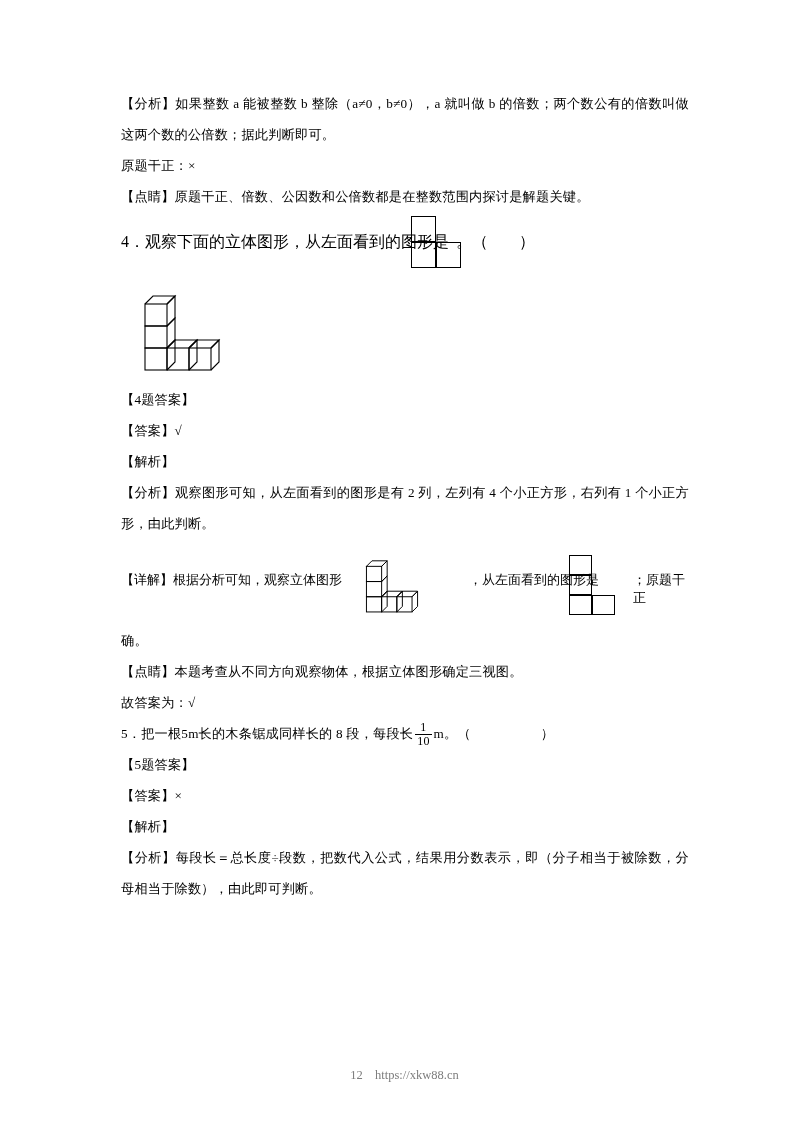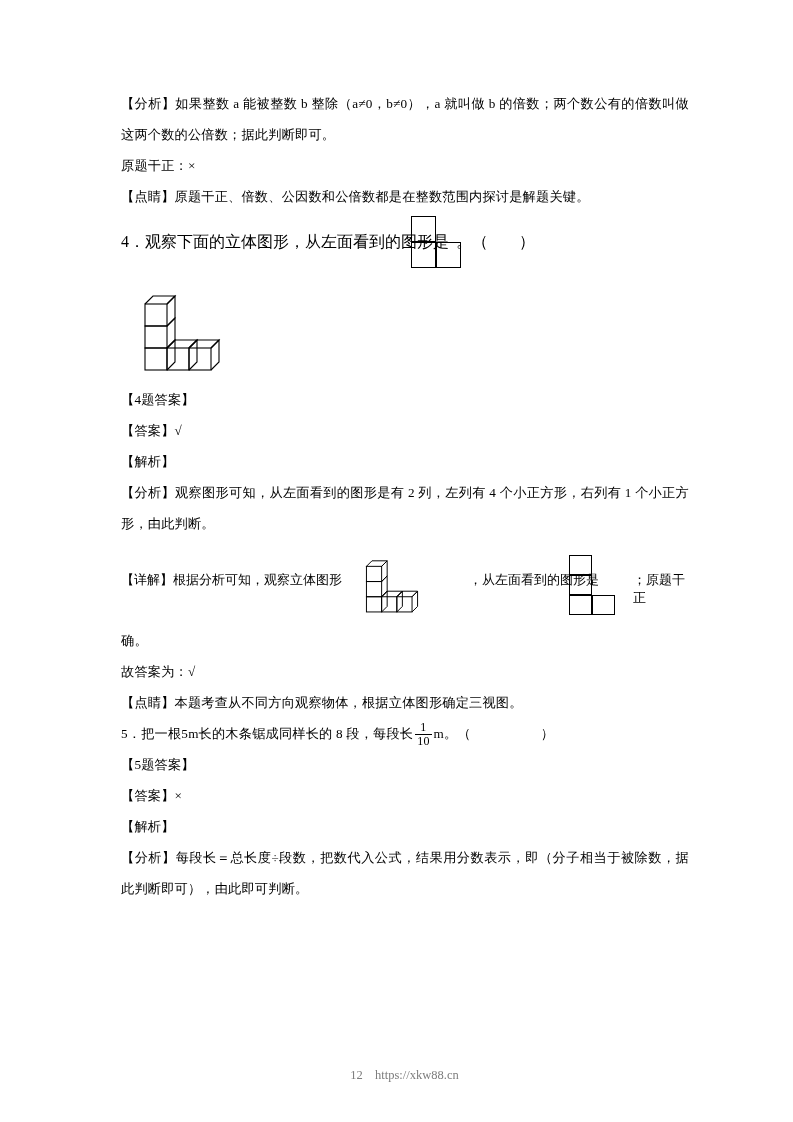--- a/index.html
+++ b/index.html
@@ -195,31 +195,31 @@
         <span class="cellbox" style="left:0px;  top:0px;  width:23px; height:20px;"></span>
         <span class="cellbox" style="left:0px;  top:20px; width:23px; height:20px;"></span>
         <span class="cellbox" style="left:0px;  top:40px; width:23px; height:20px;"></span>
         <span class="cellbox" style="left:23px; top:40px; width:23px; height:20px;"></span>
       </span>
 
       <span class="t3">；原题干正</span>
     </div>
 
     <p class="para">确。</p>
+    <p class="para">【点睛】本题考查从不同方向观察物体，根据立体图形确定三视图。</p>
     <p class="para">故答案为：√</p>
-    <p class="para">【点睛】本题考查从不同方向观察物体，根据立体图形确定三视图。</p>
 
     <p class="para">
       <span>5．把一根5m长的木条锯成同样长的 8 段，每段长</span><span class="frac"><span class="top">1</span><span class="bar"></span><span class="bot">10</span></span><span>m</span><span>。（</span><span style="display:inline-block;width:70px;"></span><span>）</span>
     </p>
 
     <p class="para">【5题答案】</p>
     <p class="para">【答案】×</p>
     <p class="para">【解析】</p>
-    <p class="para">【分析】每段长＝总长度÷段数，把数代入公式，结果用分数表示，即（分子相当于被除数，据此判断即可），由此即可判断。</p>
+    <p class="para">【分析】每段长＝总长度÷段数，把数代入公式，结果用分数表示，即（分子相当于被除数，分母相当于除数），由此即可判断。</p>
 
   </div>
 
   <div class="footer">
     <span>12</span>
     <span style="display:inline-block;width:6px;"></span>
     <span>https://xkw88.cn</span>
   </div>
 
 </div>

